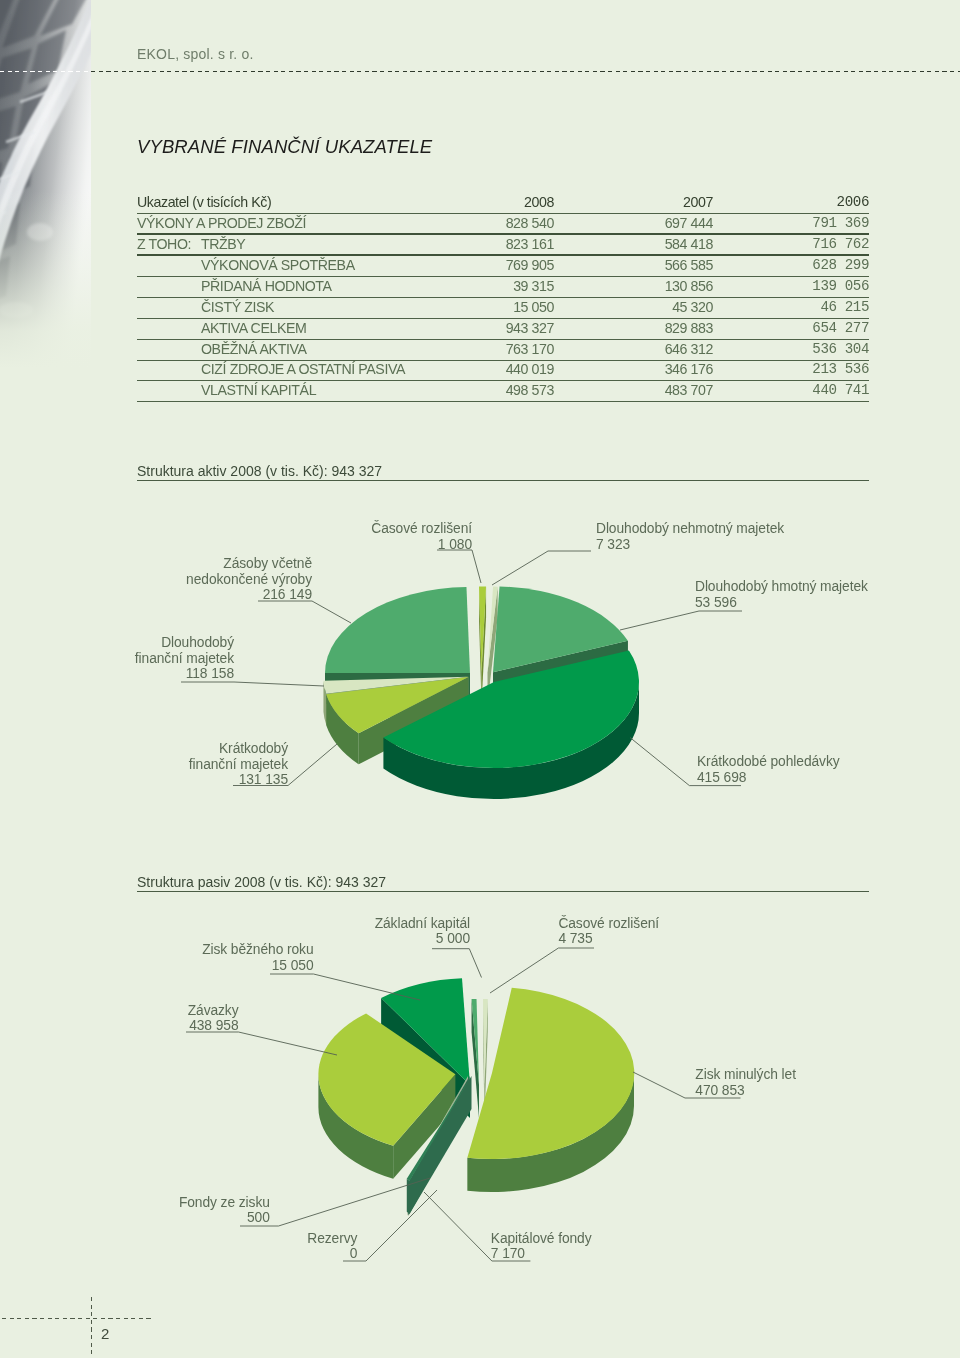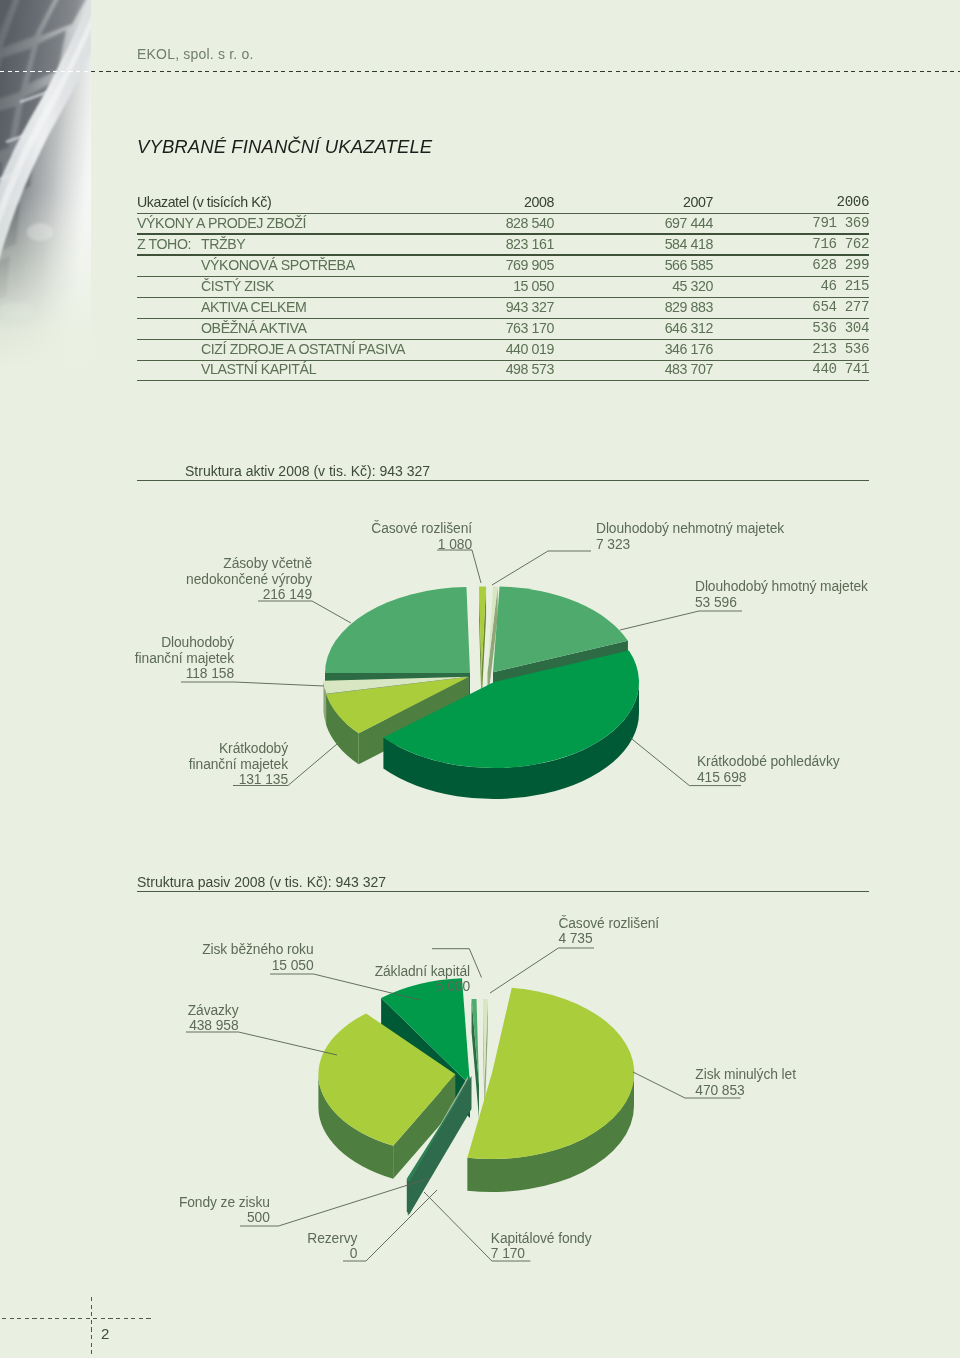--- a/index.html
+++ b/index.html
@@ -150,20 +150,26 @@
           <div class="c2">584 418</div>
           <div class="c3">716 762</div>
         </div>
         <div class="tr">
           <div class="c0 ind">VÝKONOVÁ SPOTŘEBA</div>
           <div class="c1">769 905</div>
           <div class="c2">566 585</div>
           <div class="c3">628 299</div>
         </div>
         <div class="tr">
+          <div class="c0 ind">PŘIDANÁ HODNOTA</div>
+          <div class="c1">39 315</div>
+          <div class="c2">130 856</div>
+          <div class="c3">139 056</div>
+        </div>
+        <div class="tr">
           <div class="c0 ind">ČISTÝ ZISK</div>
           <div class="c1">15 050</div>
           <div class="c2">45 320</div>
           <div class="c3">46 215</div>
         </div>
         <div class="tr">
           <div class="c0 ind">AKTIVA CELKEM</div>
           <div class="c1">943 327</div>
           <div class="c2">829 883</div>
           <div class="c3">654 277</div>
@@ -182,21 +188,21 @@
         </div>
         <div class="tr">
           <div class="c0 ind">VLASTNÍ KAPITÁL</div>
           <div class="c1">498 573</div>
           <div class="c2">483 707</div>
           <div class="c3">440 741</div>
         </div>
       </div>
   </div>
 
-  <div class="chart-head" style="left:137px;top:463px;margin-left:48px;">Struktura aktiv 2008 (v tis. Kč): 943 327</div>
+  <div class="chart-head" style="left:137px;top:463px;">Struktura aktiv 2008 (v tis. Kč): 943 327</div>
   <div class="chart-rule" style="left:137px;top:480px;width:732px;"></div>
 
   <div class="chart-head" style="left:137px;top:874px;">Struktura pasiv 2008 (v tis. Kč): 943 327</div>
   <div class="chart-rule" style="left:137px;top:891px;width:732px;"></div>
 
   <svg id="pie1" class="pie" width="960" height="1358" viewBox="0 0 960 1358" style="position:absolute;left:0;top:0;pointer-events:none;">
       <g>
         <path d="M 481.50 672.50 L 478.97 586.51 L 478.97 617.51 L 481.50 703.50 Z" fill="#6e8a30"></path>
         <path d="M 481.50 672.50 L 486.05 586.54 L 486.05 617.54 L 481.50 703.50 Z" fill="#6e8a30"></path>
         <path d="M 481.50 672.50 L 478.97 586.51 A 145 86 0 0 1 486.05 586.54 Z" fill="#aacd3c"></path>
@@ -298,21 +304,21 @@
       <div><span class="ul">7 323</span></div>
     </div>
     <div class="lbl" style="left: 695px; top: 579px;">
       <div>Dlouhodobý hmotný majetek</div>
       <div><span class="ul">53 596</span></div>
     </div>
     <div class="lbl" style="left: 697px; top: 754px;">
       <div>Krátkodobé pohledávky</div>
       <div><span class="ul">415 698</span></div>
     </div>
-    <div class="lbl r" style="left: 470px; top: 915.6px; margin-top: 48px;">
+    <div class="lbl r" style="left: 470px; top: 915.6px;">
       <div>Základní kapitál</div>
       <div><span class="ul">5 000</span></div>
     </div>
     <div class="lbl r" style="left: 313.5px; top: 942.3px;">
       <div>Zisk běžného roku</div>
       <div><span class="ul">15 050</span></div>
     </div>
     <div class="lbl r" style="left: 238.5px; top: 1002.5px;">
       <div>Závazky</div>
       <div><span class="ul">438 958</span></div>

